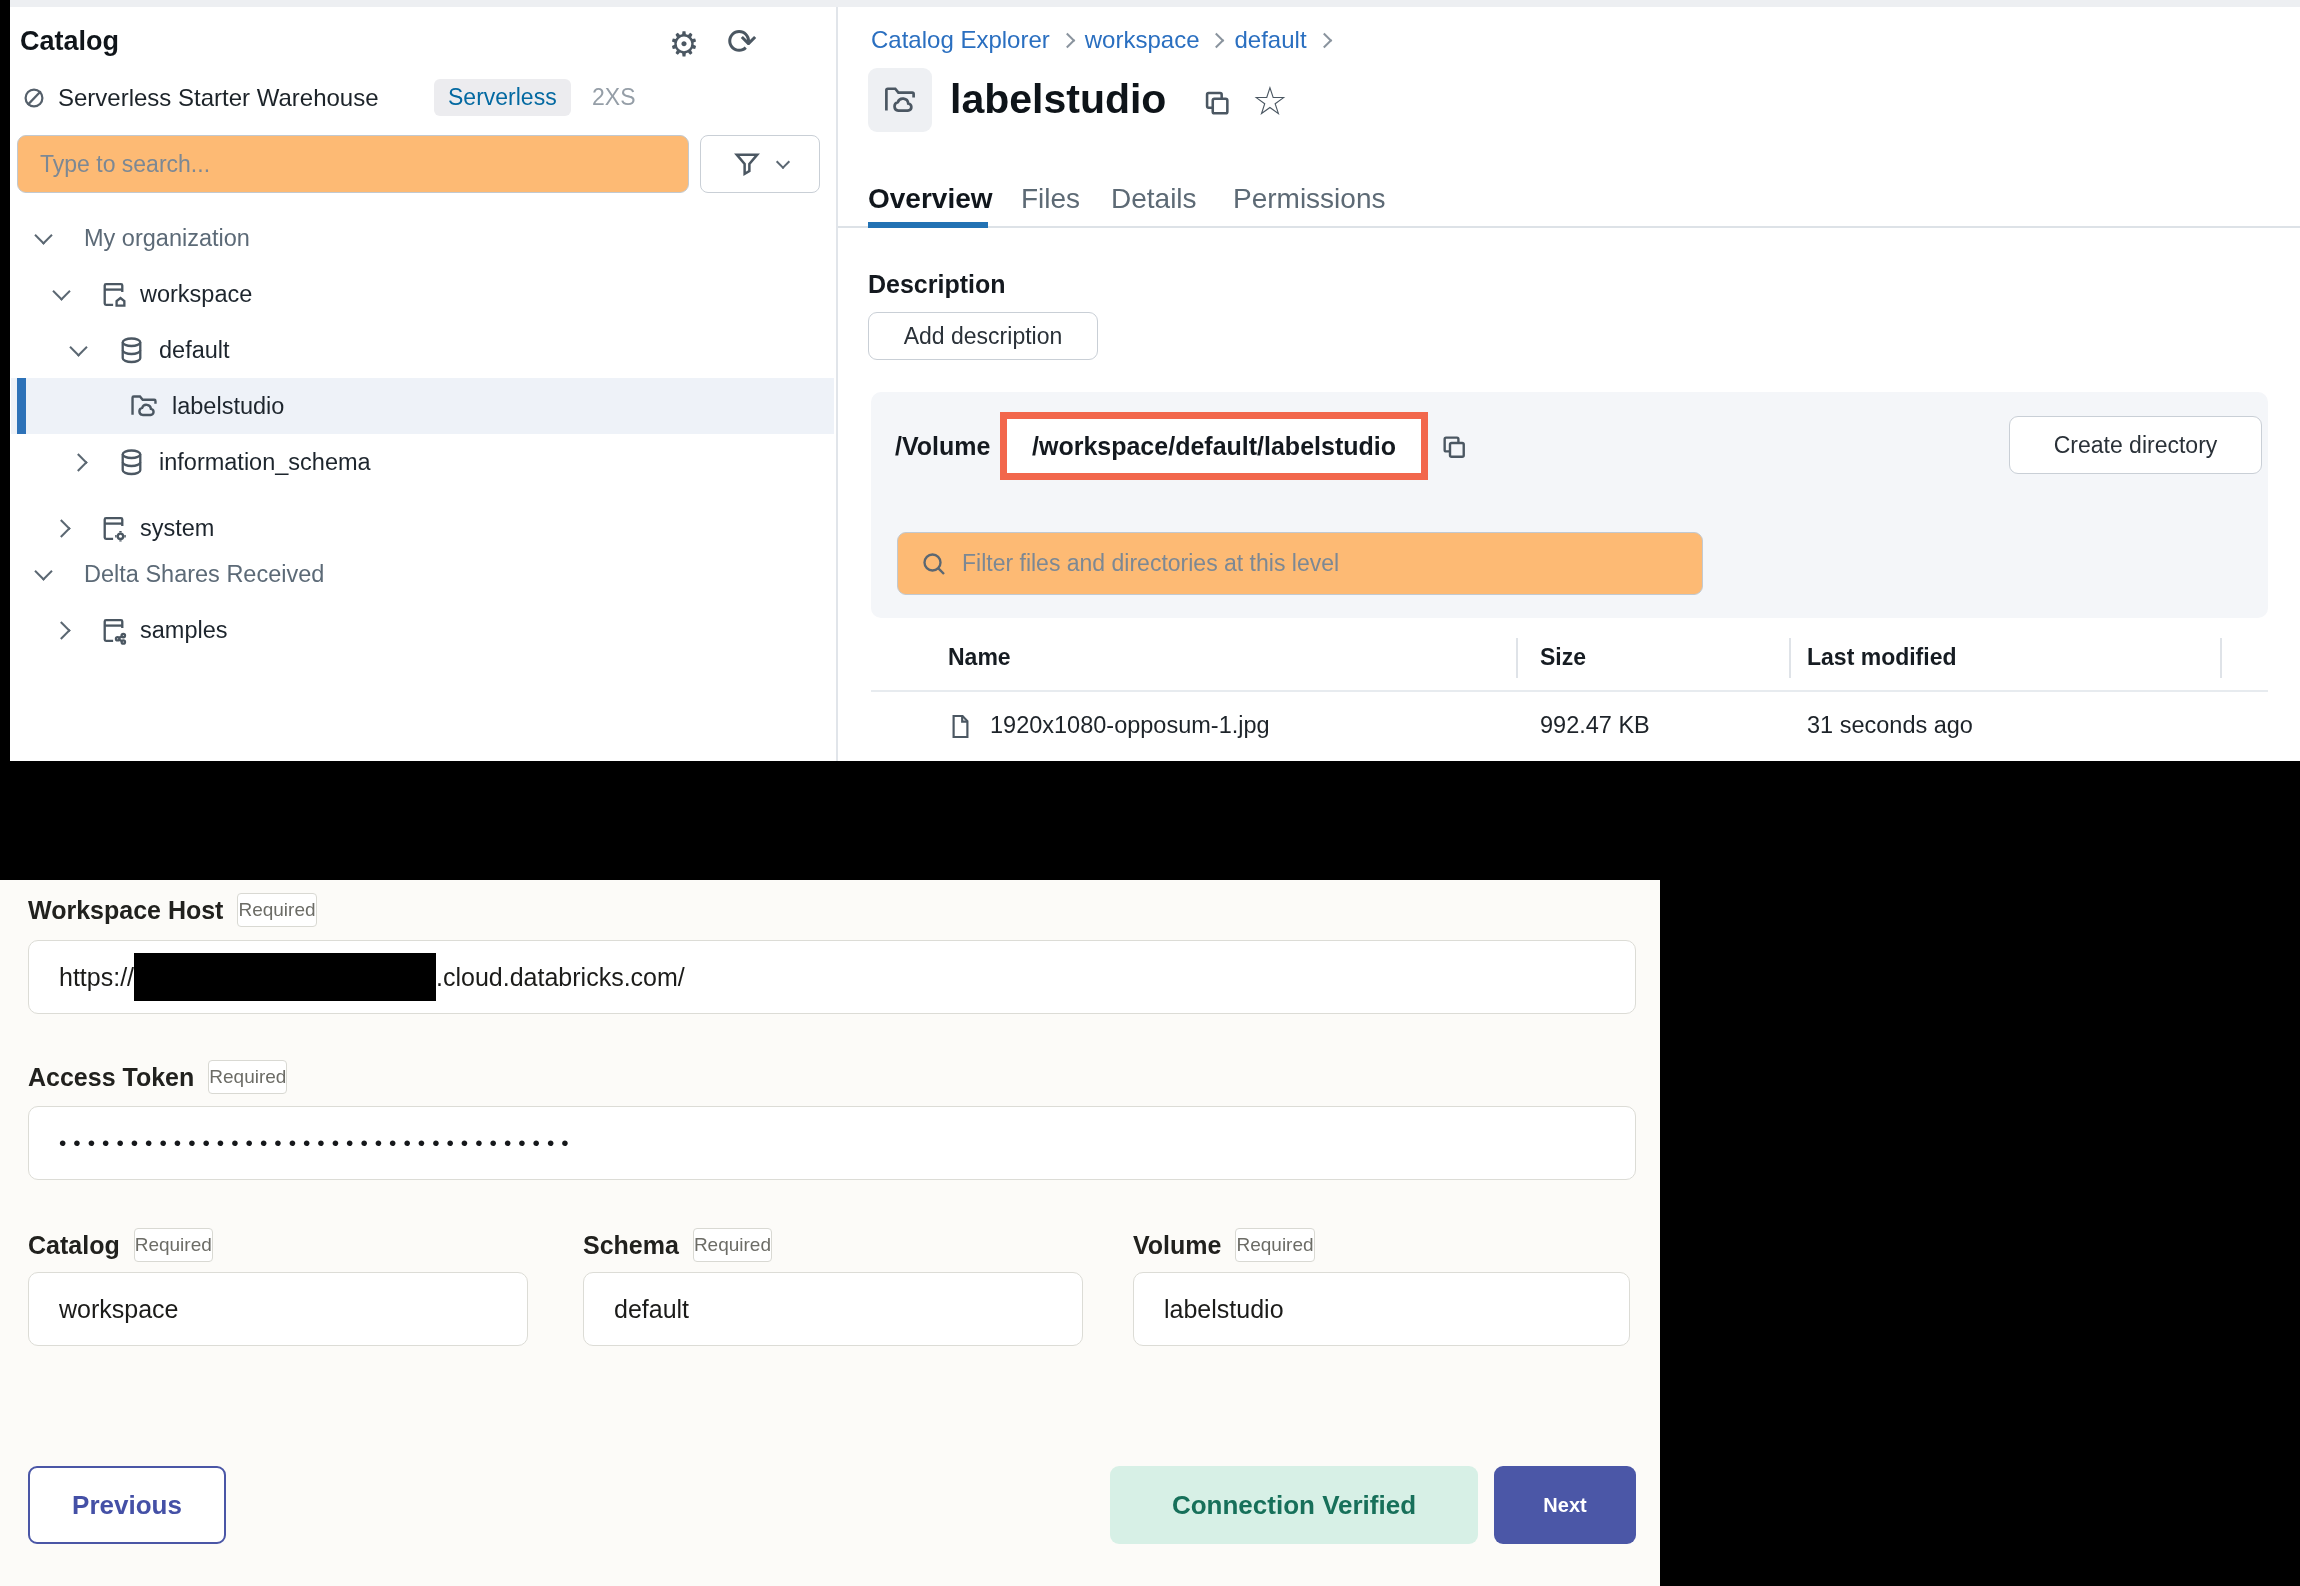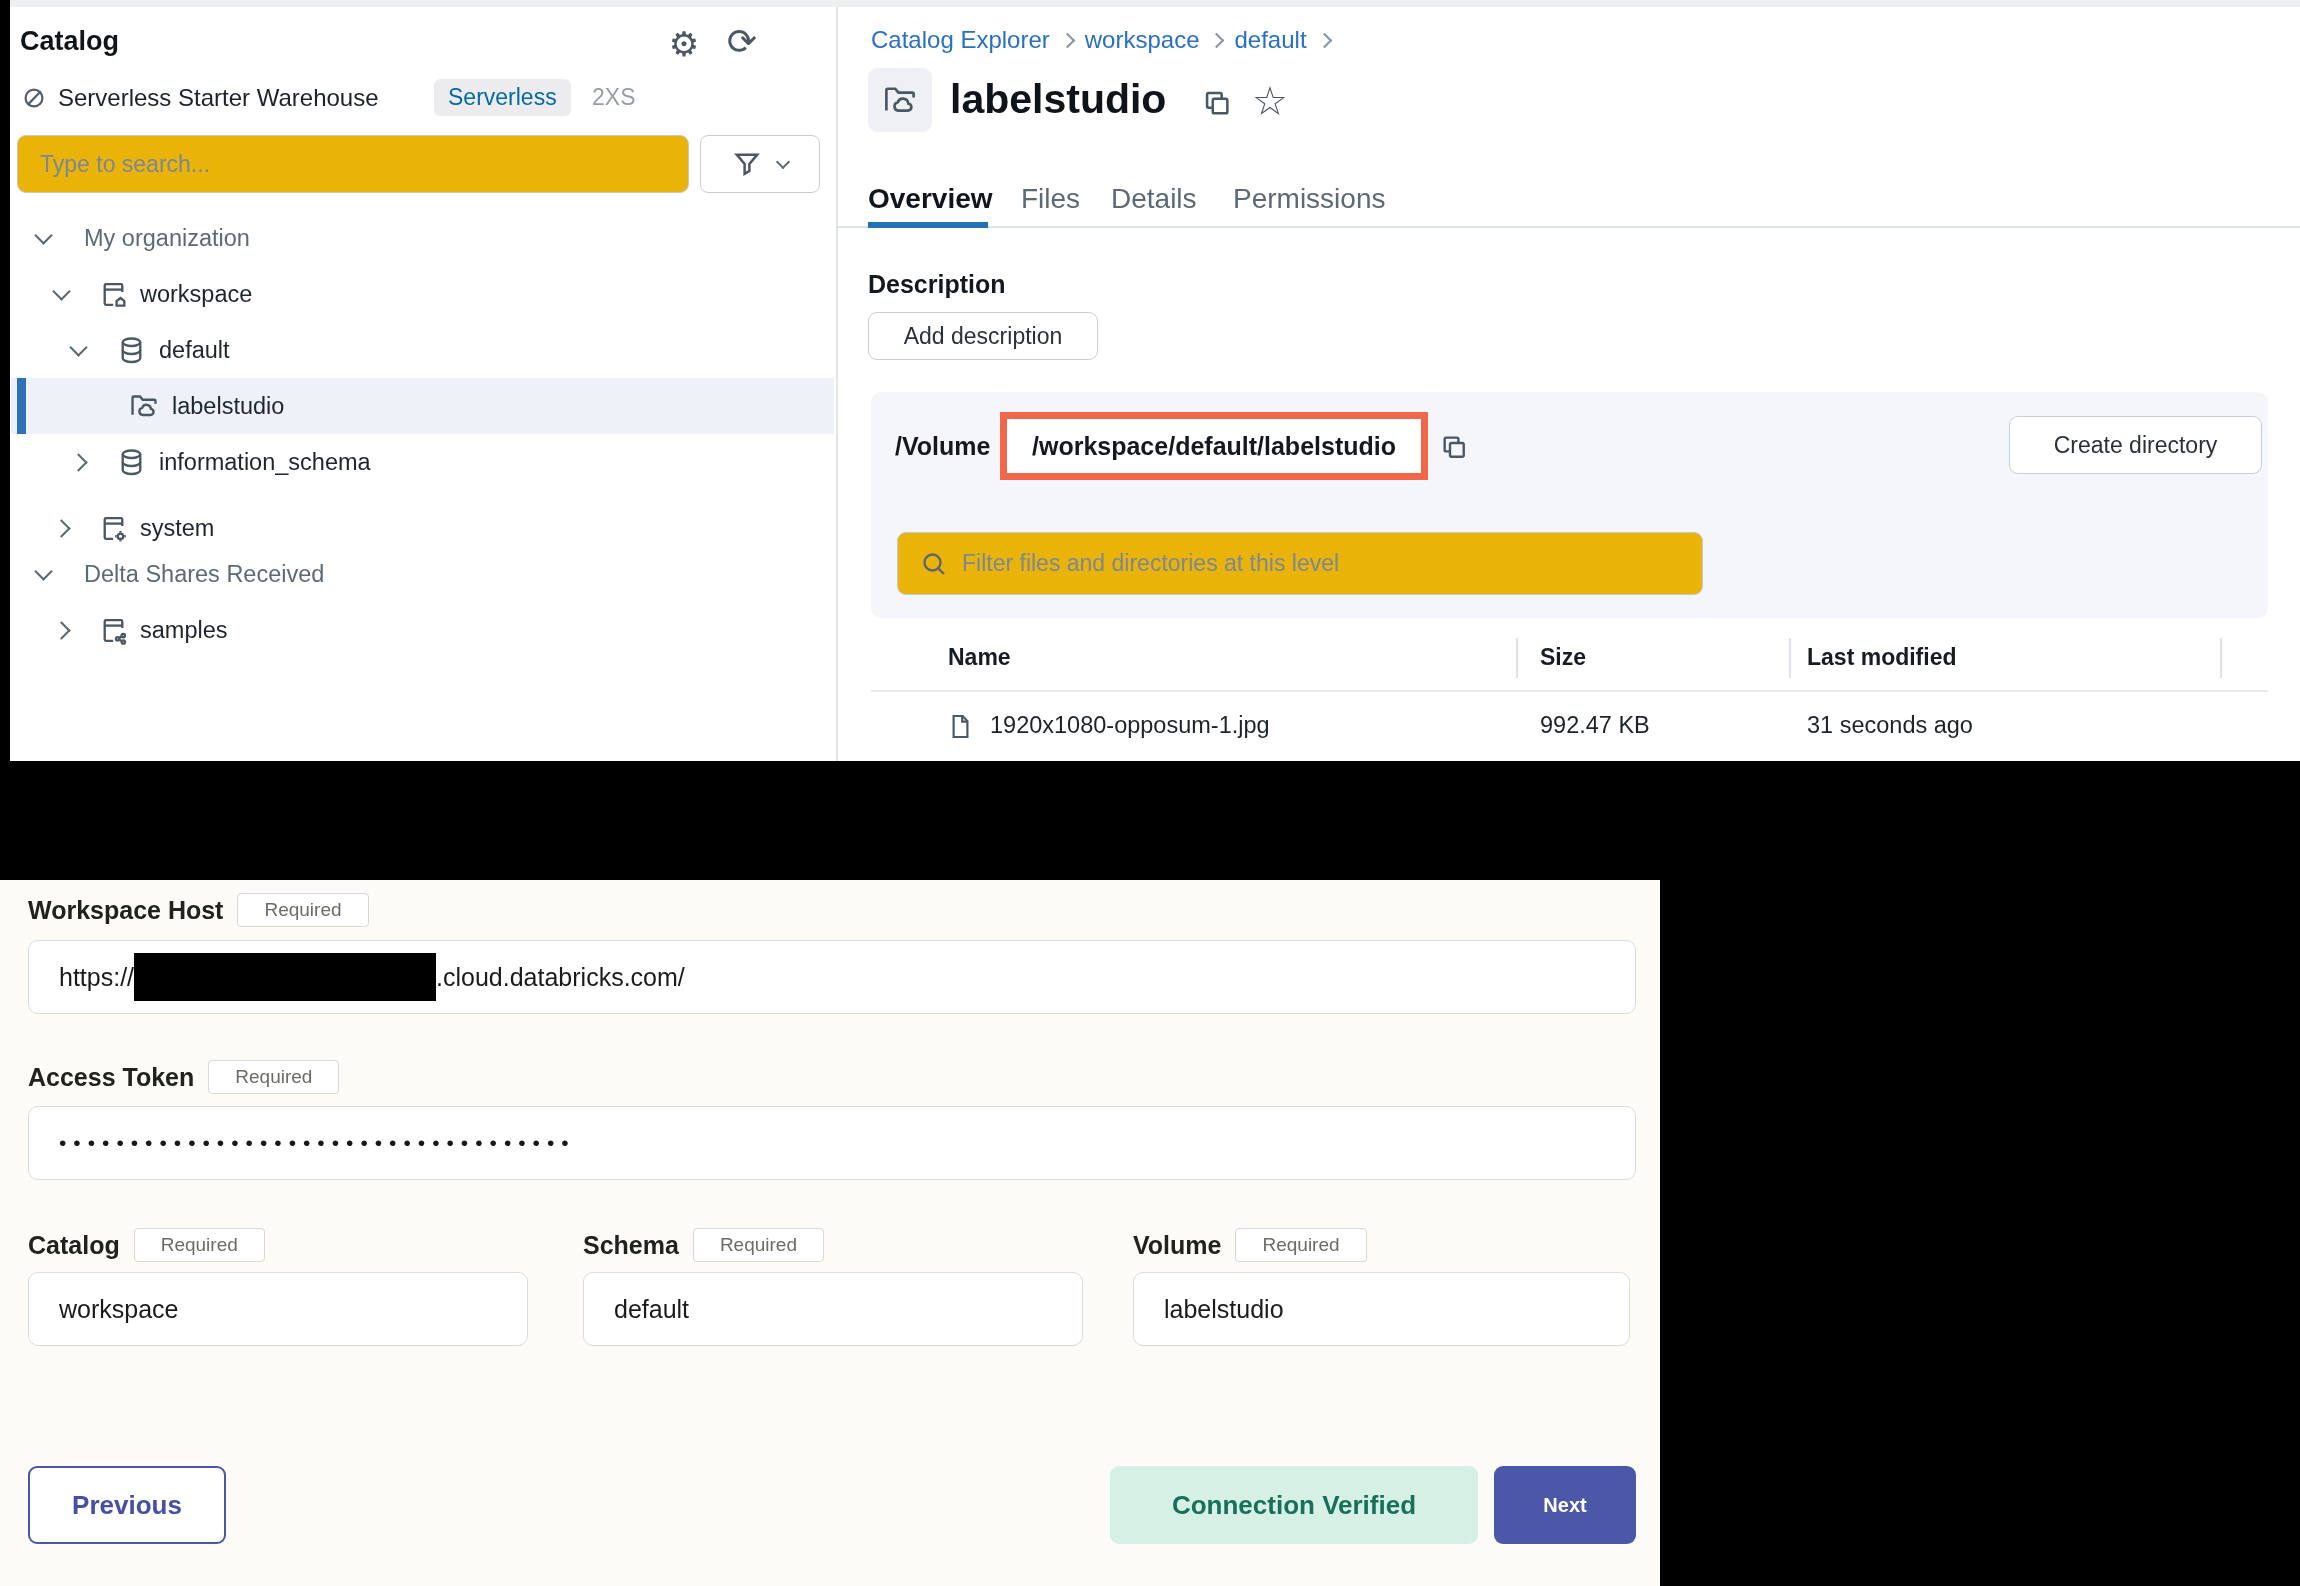--- a/index.html
+++ b/index.html
@@ -14,36 +14,36 @@
   .chev.right{transform:rotate(-45deg);}
   .chev.mini{width:8px;height:8px;border-width:2.2px;}
   .crumbsep{width:9px;height:9px;border-right:2.4px solid #8a949e;border-bottom:2.4px solid #8a949e;transform:rotate(-45deg);display:inline-block;margin:0 2px;}
   
   .side-title{font-size:27px;font-weight:700;color:#10151a;}
   .tree-row{position:absolute;left:11px;width:823px;height:56px;display:flex;align-items:center;}
   .tree-label{font-size:23.5px;color:#1d252d;}
   .tree-label.dim{color:#5c6a77;}
   .selbg{background:#eef2f8;}
   input{font-family:inherit;outline:none;}
-  .searchbox{box-sizing:border-box;border:1.5px solid #c2c9d0;border-radius:9px;background:#eab308;
+  .searchbox{box-sizing:border-box;border:1.5px solid #c2c9d0;border-radius:9px;background:#fdba74;
              font-size:23px;color:#3a444e;}
   .searchbox::placeholder{color:#7c8894;}
   .btn{box-sizing:border-box;display:flex;align-items:center;justify-content:center;background:#fff;
        border:1.5px solid #c9cfd6;border-radius:8px;font-size:23px;color:#2a3138;cursor:pointer;}
   
   .tab{font-size:28px;color:#5d6a75;font-weight:500;}
   .tab.active{color:#10161c;font-weight:700;}
   
   .th{font-size:23px;font-weight:700;color:#161c22;}
   .td{font-size:23.5px;color:#1d2329;}
   .vsep{width:2px;height:40px;background:#dfe3e8;}
   
   .flabel{font-size:25px;font-weight:700;color:#21211e;display:flex;align-items:center;}
   .req{font-size:19px;color:#6c6c66;border:1.5px solid #d9d9d3;border-radius:4px;background:#fff;
-       padding:5px 26px;margin-left:14px;font-weight:400;}
+       padding:5px 0;margin-left:14px;font-weight:400;}
   .finput{box-sizing:border-box;background:#fff;border:1.5px solid #dcdcd6;border-radius:10px;
           font-size:25px;color:#1b1b19;display:flex;align-items:center;padding:0 30px;}
   input.finput{display:block;line-height:70px;}
 </style>
 </head>
 <body>
 
 <div id="stage">
 
   <div class="abs" style="left:10px;top:0;width:2290px;height:7px;background:#edeff2;"></div>

